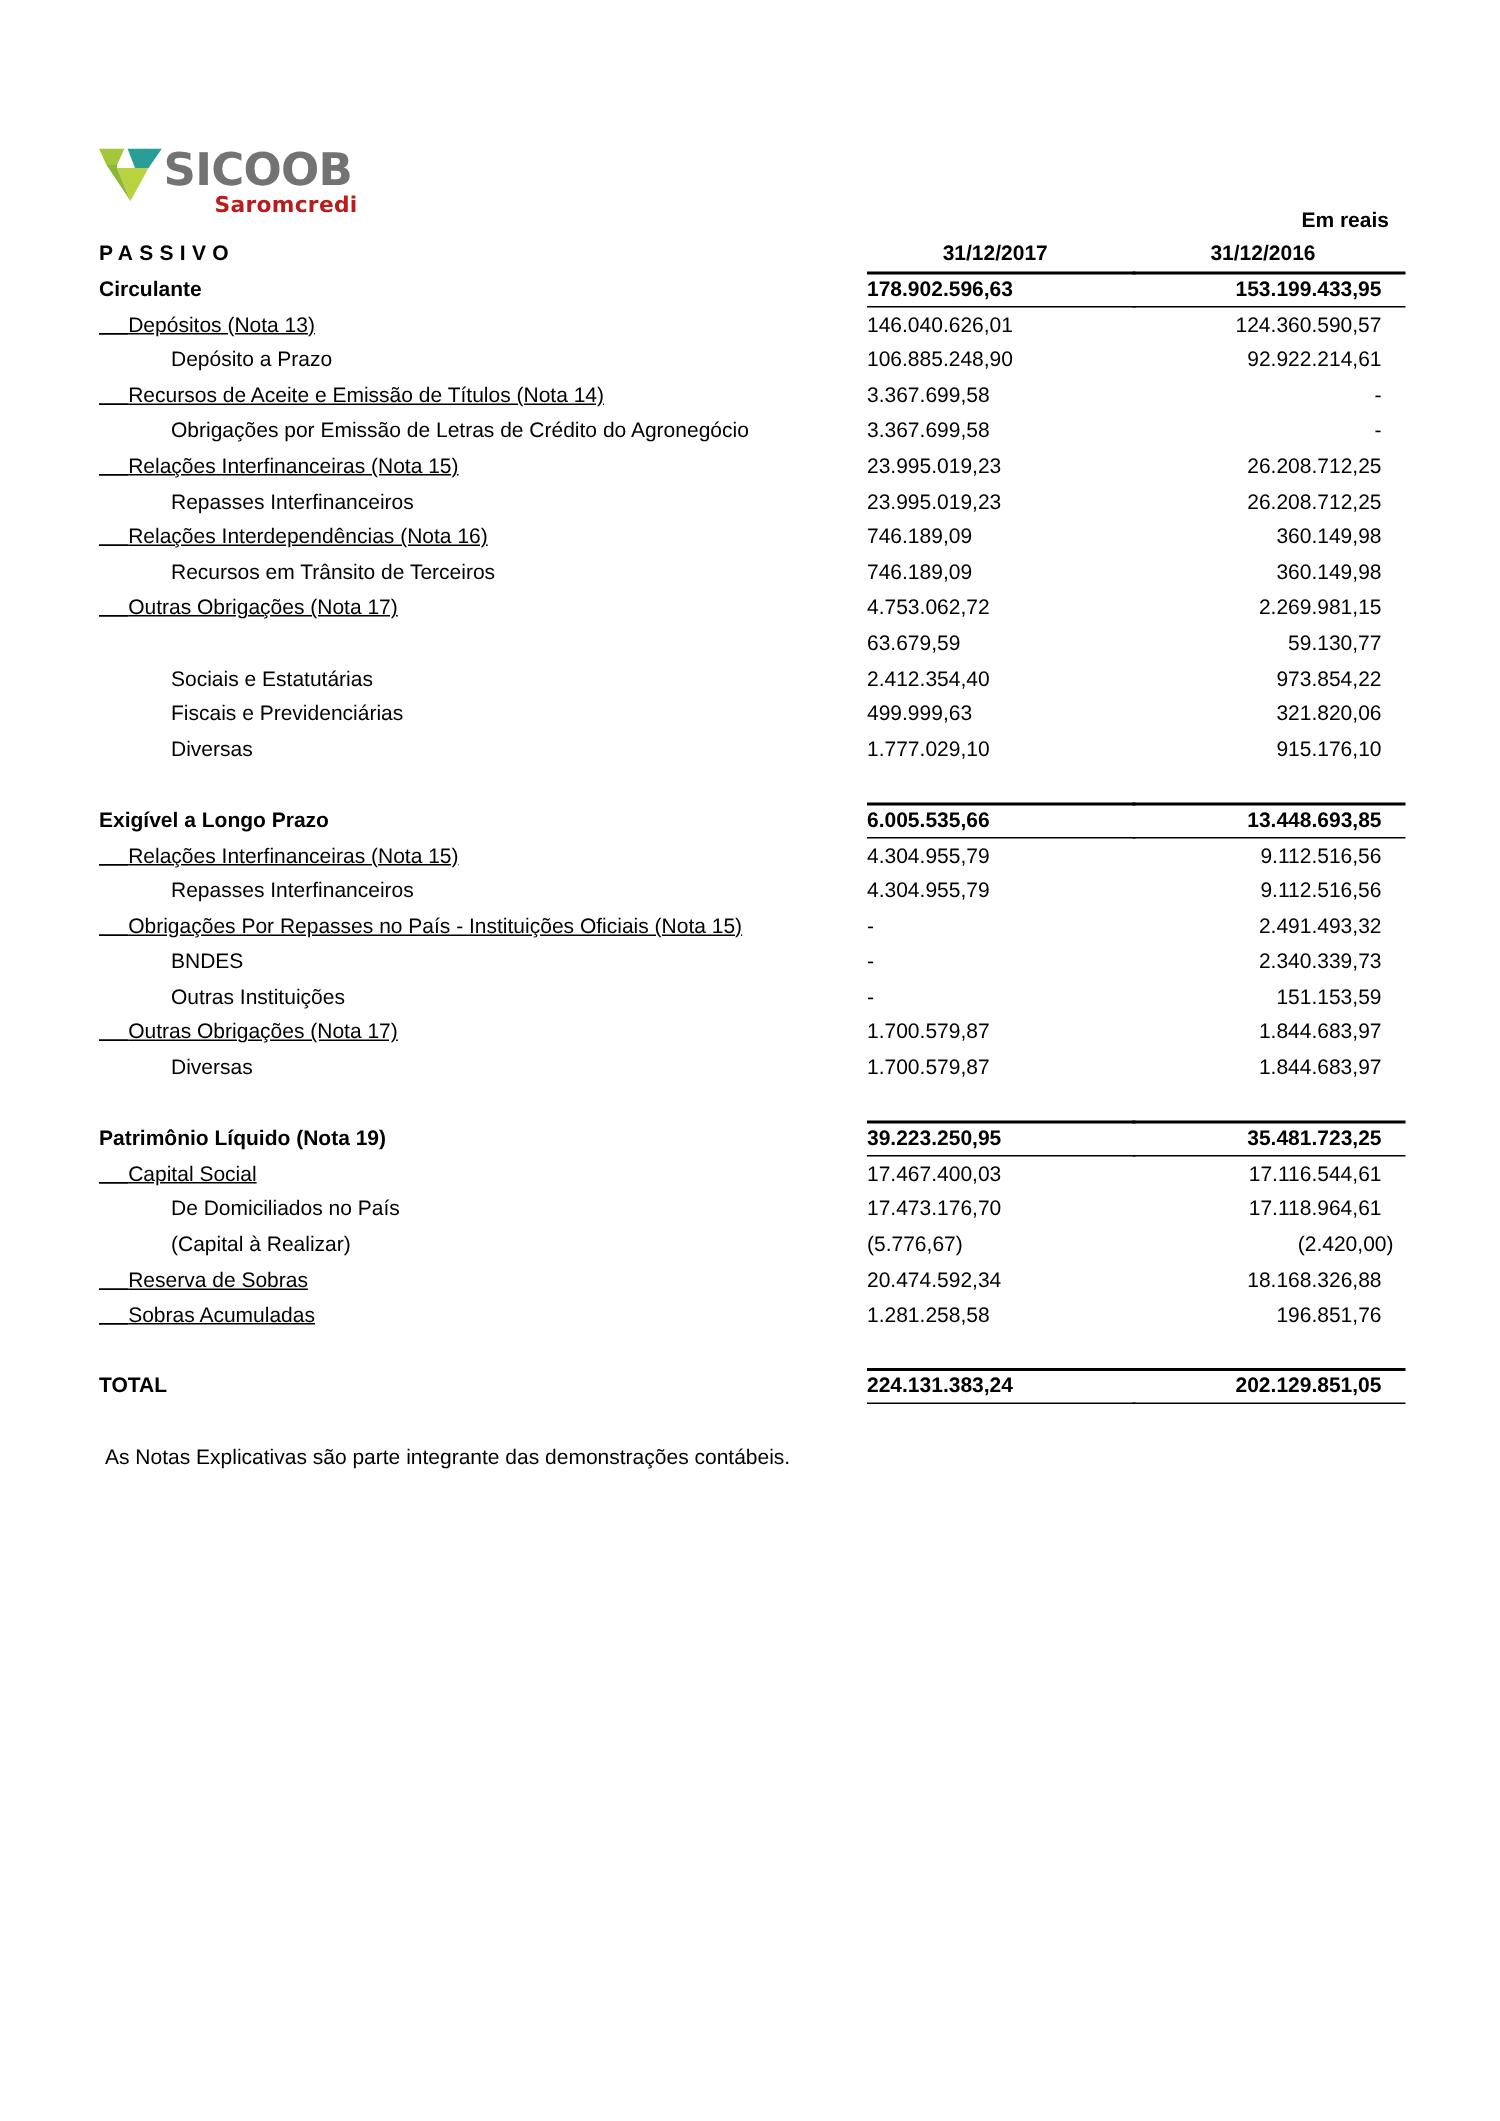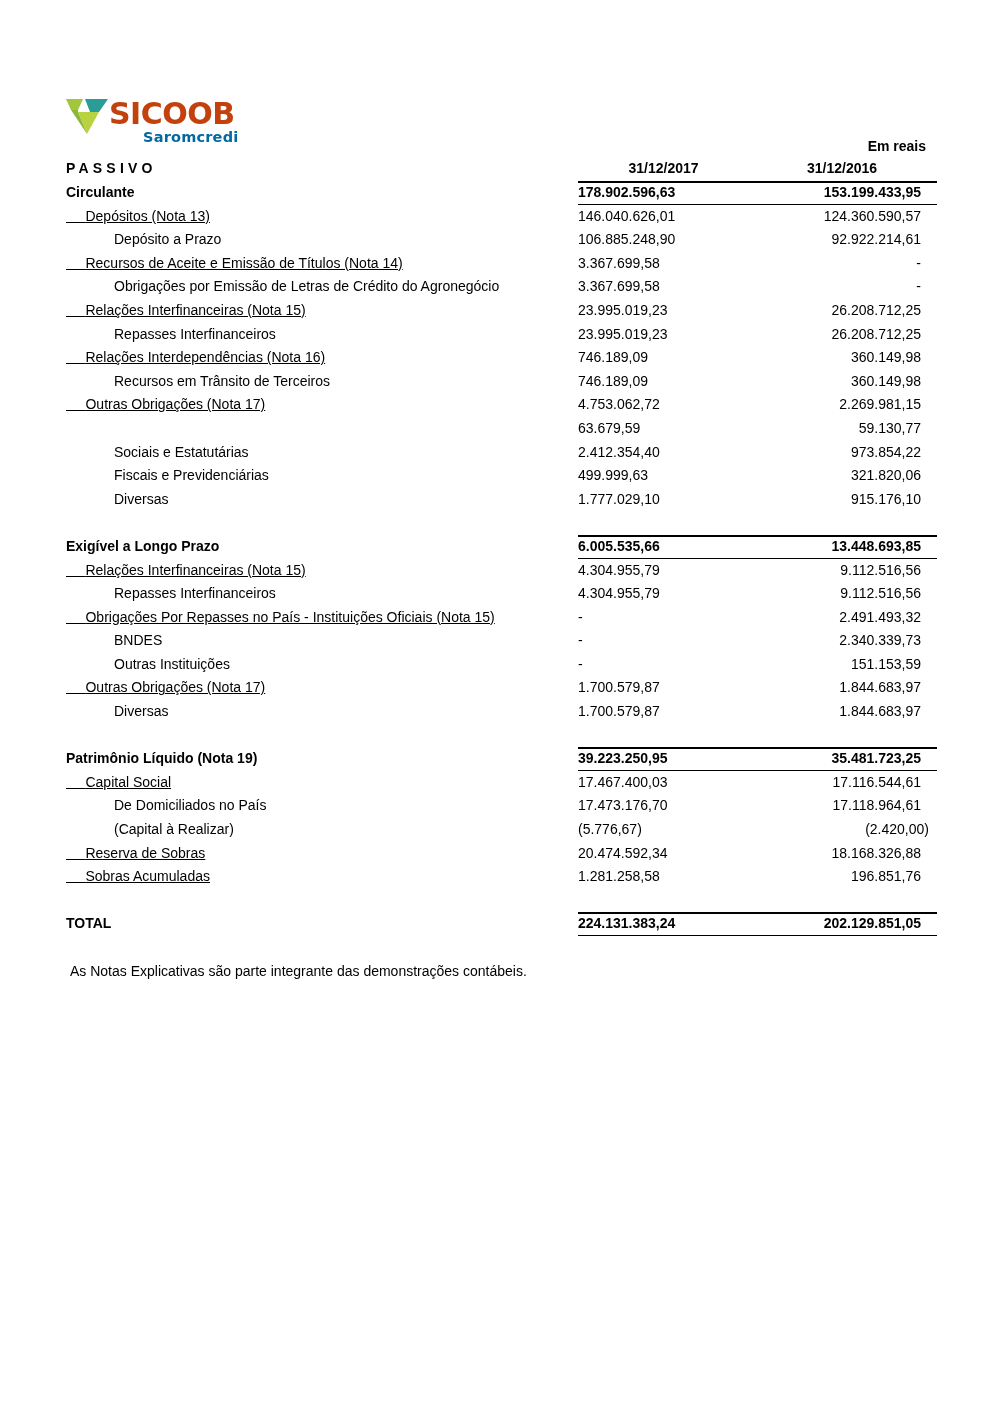--- a/index.html
+++ b/index.html
@@ -5,26 +5,26 @@
     html, body { margin: 0; padding: 0; background: #ffffff; }
     body {
       width: 1000px; height: 1414px; position: relative; overflow: hidden;
       font-family: "Liberation Sans", sans-serif; color: #000;
     }
     .logo { position: absolute; left: 66px; top: 99px; width: 175px; height: 50px; }
     .logo svg { position: absolute; left: 0; top: 0; }
     .logo-word {
       position: absolute; left: 43px; top: -3px;
       font-family: "DejaVu Sans", sans-serif; font-weight: bold;
-      font-size: 30px; color: #c2410c; letter-spacing: -0.5px;
+      font-size: 30px; color: #737373; letter-spacing: -0.5px;
     }
     .logo-sub {
       position: absolute; left: 77px; top: 30px;
       font-family: "DejaVu Sans", sans-serif; font-weight: bold;
-      font-size: 14.5px; color: #0369a1; letter-spacing: 0.2px;
+      font-size: 14.5px; color: #b91c1c; letter-spacing: 0.2px;
     }
     .unit-label {
       position: absolute; right: 74px; top: 138px;
       font-size: 14px; font-weight: bold;
     }
     .header-row {
       position: absolute; left: 66px; top: 160px; width: 864px; height: 20px;
       font-size: 14px; font-weight: bold;
     }
     .header-row .title { position: absolute; left: 0; top: 0; letter-spacing: 4.2px; }

